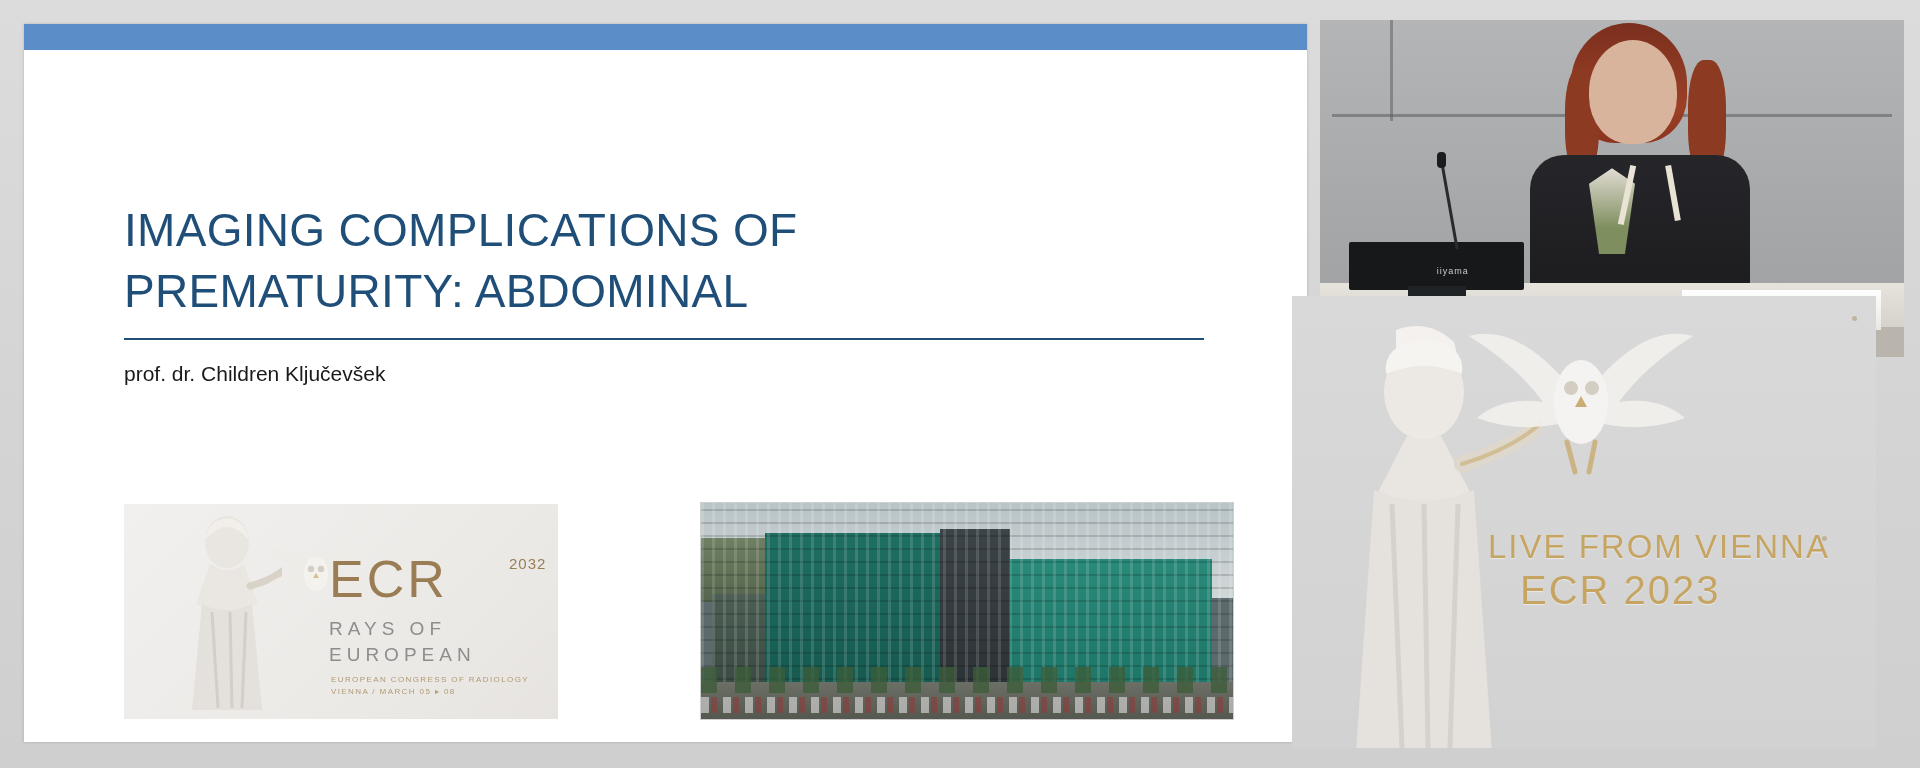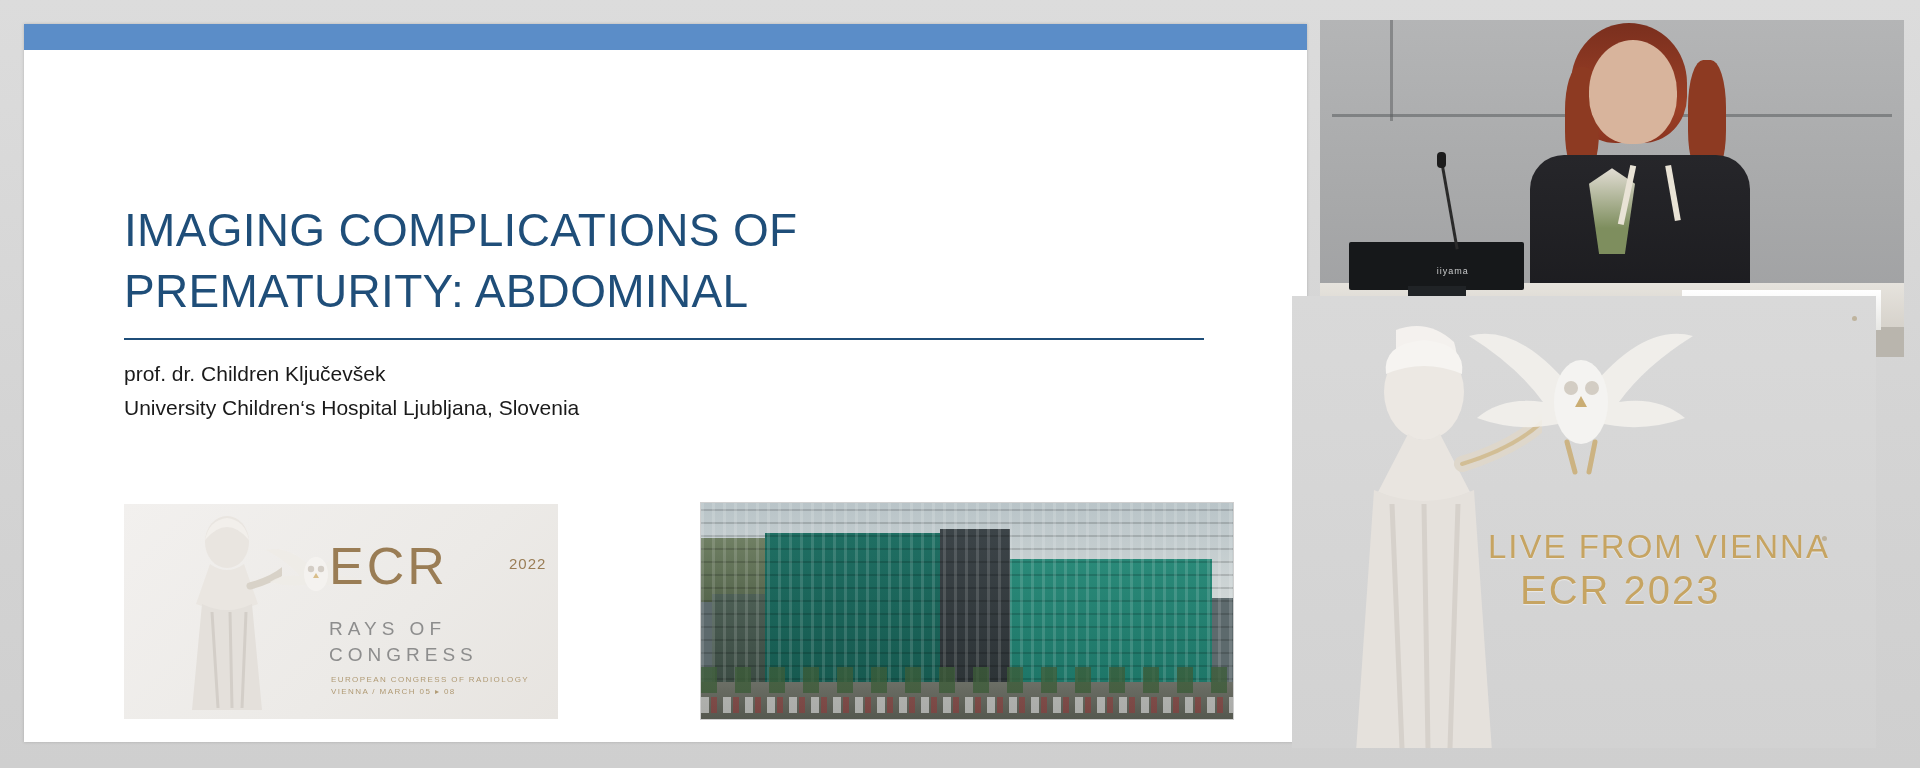--- a/index.html
+++ b/index.html
@@ -79,21 +79,21 @@
     width: 110px; height: 200px;
   }
   .ecr-owl {
     position: absolute;
     left: 140px; top: 32px;
     width: 105px; height: 70px;
     opacity: 0.85;
   }
   .ecr-word {
     position: absolute;
-    left: 205px; top: 36px;
+    left: 205px; top: 49px;
     color: #9a7d55;
     font-size: 52px;
     letter-spacing: 3px;
     font-weight: 400;
     line-height: 1;
   }
   .ecr-year {
     position: absolute;
     left: 385px; top: 52px;
     color: #9a7d55;
@@ -318,21 +318,20 @@
     <div class="slide-topbar"></div>
 
     <div class="slide-body">
       <div class="slide-title">IMAGING COMPLICATIONS OF
 PREMATURITY: ABDOMINAL</div>
 
       <div class="title-rule"></div>
 
       <div class="subtitle-block">
         <div>prof. dr. Children Ključevšek</div>
-        <div>University Children‘s Hospital Ljubljana, Slovenia</div>
       </div>
     </div>
 
     <div class="slide-images">
 
       <div class="ecr-card">
         <svg class="ecr-statue" viewBox="0 0 110 200">
           <ellipse cx="55" cy="30" rx="22" ry="26" fill="#e9e5e0"></ellipse>
           <path d="M33 28 q22 -26 44 0 q-4 -20 -22 -22 q-18 2 -22 22z" fill="#f2efeb"></path>
           <path d="M38 52 q17 12 34 0 l14 40 q-31 12 -62 0z" fill="#eae6e1"></path>
@@ -344,23 +343,23 @@
         <svg class="ecr-owl" viewBox="0 0 105 70">
           <path d="M52 36 q-26 -28 -50 -22 q22 12 34 26 q-18 -2 -30 6 q20 6 40 2z" fill="#efece7"></path>
           <path d="M53 36 q26 -28 50 -22 q-22 12 -34 26 q18 -2 30 6 q-20 6 -40 2z" fill="#efece7"></path>
           <ellipse cx="52" cy="38" rx="12" ry="17" fill="#f6f4f1"></ellipse>
           <circle cx="47" cy="33" r="3.2" fill="#cfc8bf"></circle>
           <circle cx="57" cy="33" r="3.2" fill="#cfc8bf"></circle>
           <path d="M52 37 l-3 5 h6z" fill="#d6b77a"></path>
         </svg>
 
         <div class="ecr-word">ECR</div>
-        <div class="ecr-year">2022</div>
+        <div class="ecr-year">2032</div>
         <div class="ecr-tagline">RAYS OF
-CONGRESS</div>
+EUROPEAN</div>
         <div class="ecr-fine">EUROPEAN CONGRESS OF RADIOLOGY
 VIENNA / MARCH 05 ▸ 08</div>
       </div>
 
       <div class="photo-card">
         <div class="ph-sky"></div>
         <div class="ph-hill"></div>
         <div class="ph-bldg-left"></div>
         <div class="ph-bldg-main"></div>
         <div class="ph-bldg-dark"></div>

